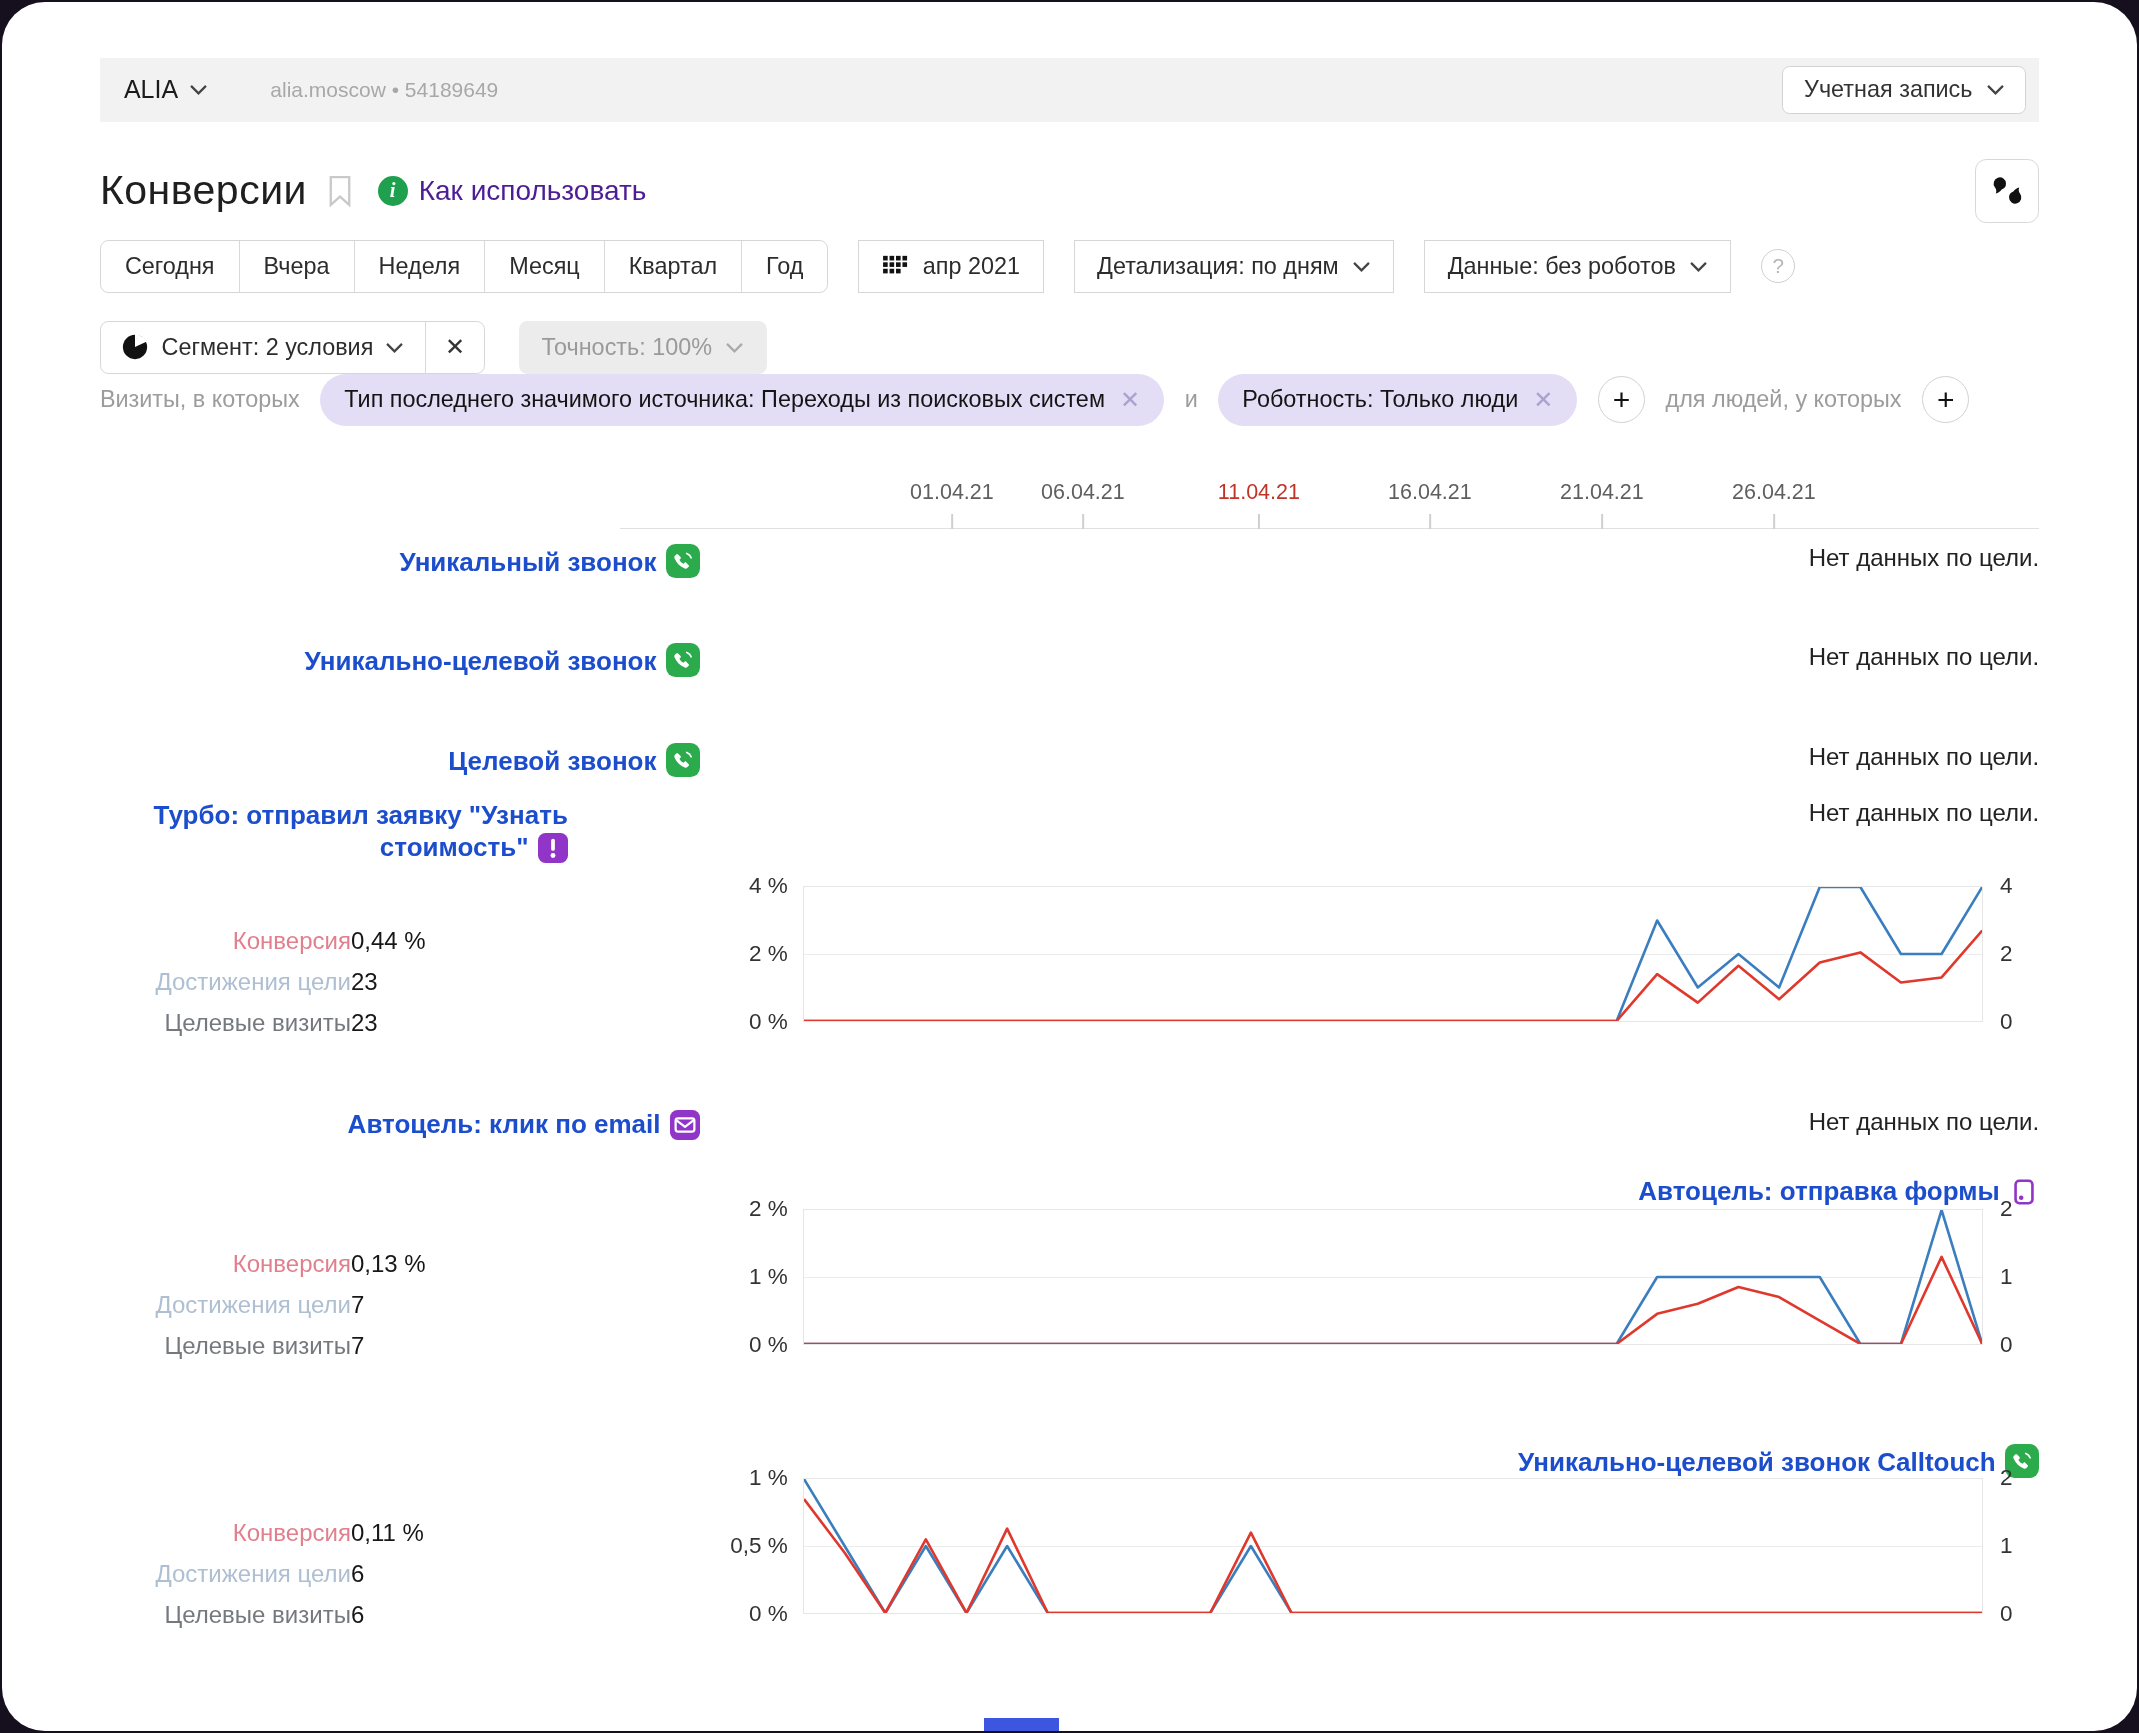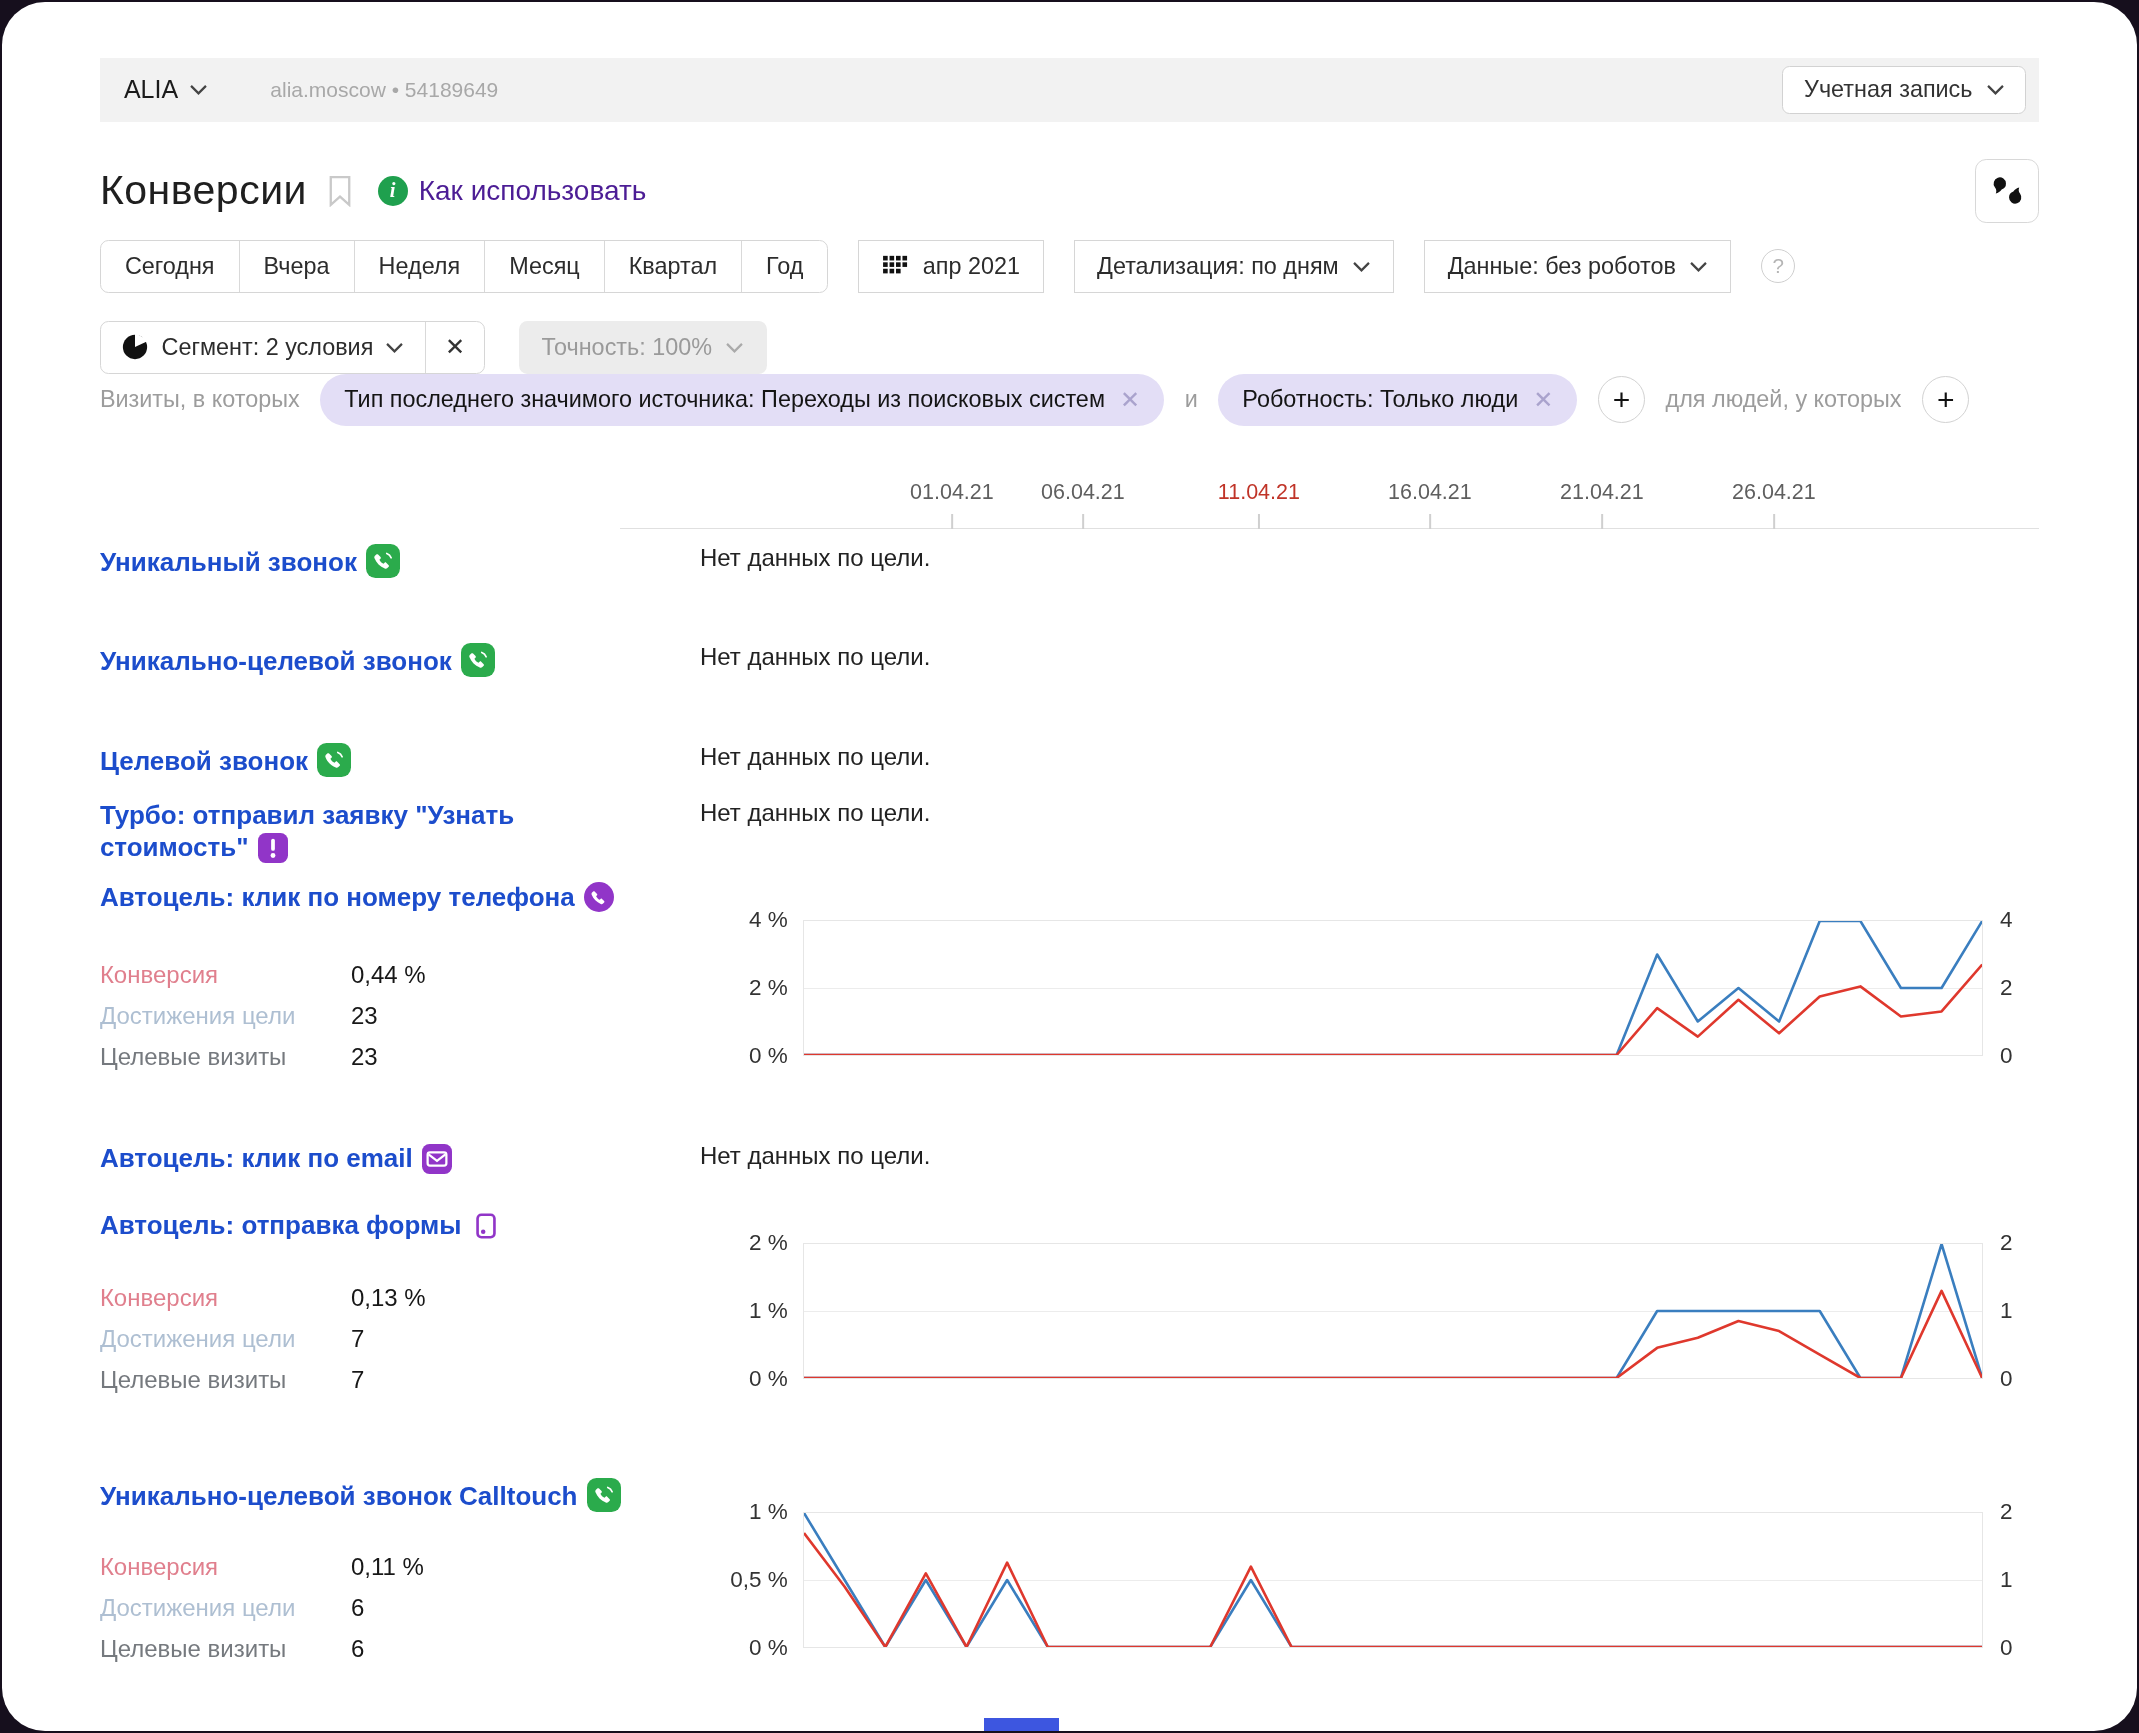--- a/index.html
+++ b/index.html
@@ -1,17 +1,17 @@
 <!DOCTYPE html>
 <html lang="ru" style="font-size:15px"><head>
 <meta charset="utf-8">
 <style>
   html,body{margin:0;padding:0;}
   body{width:2140px;height:1733px;background:#160f1d;font-family:"Liberation Sans","DejaVu Sans",sans-serif;overflow:hidden;}
-  .sheet{position:absolute;inset:1.9px;background:#ffffff;border-radius:43px;overflow:hidden;}
+  .sheet{position:absolute;inset:1.9px;background:#ffffff;border-radius:43px;overflow:hidden;text-align:right;}
   .pad{padding:0 98px;}
 
   
   .topbar{margin:56px 98px 0;height:64px;background:#f2f2f2;display:flex;align-items:center;padding:0 13px 0 24px;box-sizing:border-box;}
   .proj{display:flex;align-items:center;gap:11.2px;font-size:25px;font-weight:500;color:#1b1b1b;cursor:pointer;}
   .sitecounter{margin-left:62px;font-size:21px;color:#a8a8a8;}
   .acc-btn{margin-left:auto;display:flex;align-items:center;gap:13px;background:#fff;border:1.9px solid #d2d2d2;border-radius:7.5px;padding:9.4px 20.6px;font-size:23.4px;color:#333;cursor:pointer;}
   .chev{width:19px;height:11.2px;}
   .chev polyline{fill:none;stroke:#444;stroke-width:2.4;}
 
@@ -286,26 +286,20 @@
                   <rect width="32" height="32" rx="8" fill="#9135c8"></rect>
                   <rect x="14" y="6" width="4" height="13" rx="2" fill="#fff"></rect>
                   <circle cx="16" cy="24" r="2.6" fill="#fff"></circle>
                 </svg></span></a>
         </div>
       </div>
       <div class="gright"><span class="nodata">Нет данных по цели.</span></div>
     </div>
 
     <div class="goal-section">
-      <div class="nrow">
-        <a class="gname"><span>Автоцель: клик по номеру телефона</span><span class="gicon"><svg class="icon-badge" viewBox="0 0 32 32">
-                <circle cx="16" cy="16" r="16" fill="#9135c8"></circle>
-                <path d="M11.6 10.4l2.3 2.3c.4.4.4 1.1 0 1.5l-1 1c.8 1.7 2.1 3 3.8 3.8l1-1c.4-.4 1.1-.4 1.5 0l2.3 2.3c.4.4.4 1.1 0 1.5l-1.2 1.2c-.6.6-1.6.8-2.4.4-4.4-1.8-7.9-5.2-9.7-9.7-.3-.8-.2-1.8.4-2.4l1.2-1.2c.5-.3 1.3-.2 1.8.3z" fill="#fff"></path>
-              </svg></span></a>
-      </div>
       <div class="gbody">
         <div class="gleft metrics">
           <div class="mrow">
               <span class="mlabel conv">Конверсия</span>
               <span class="mval">0,44 %</span>
             </div>
           <div class="mrow">
               <span class="mlabel reach">Достижения цели</span>
               <span class="mval">23</span>
             </div>

